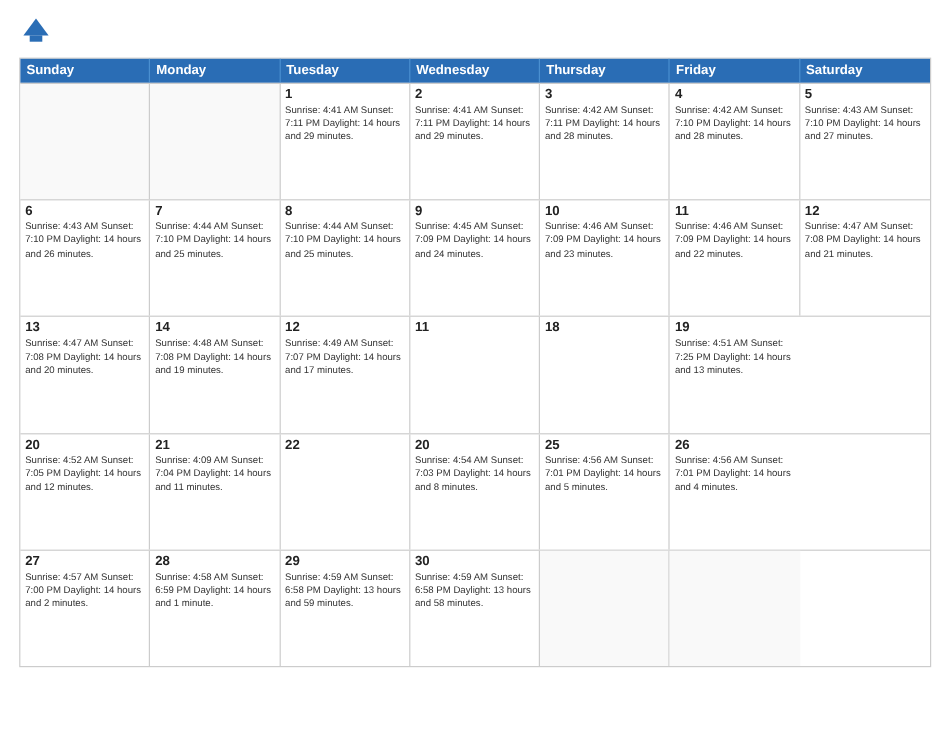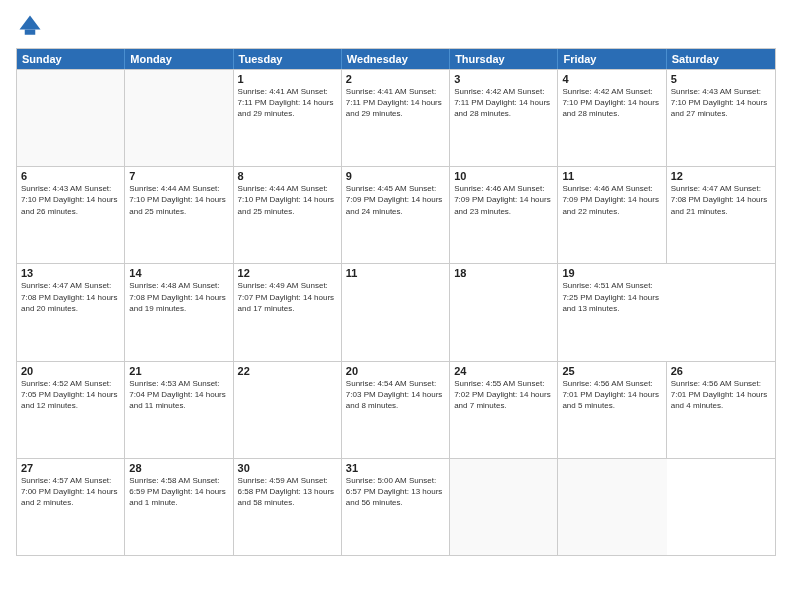--- a/index.html
+++ b/index.html
@@ -259,40 +259,34 @@
         </div>
         <div class="cal-row">
           <div class="cal-cell">
             <span class="day-num">20</span>
             <div class="day-info">Sunrise: 4:52 AM
 Sunset: 7:05 PM
 Daylight: 14 hours and 12 minutes.</div>
           </div>
           <div class="cal-cell">
             <span class="day-num">21</span>
-            <div class="day-info">Sunrise: 4:53 AM
+            <div class="day-info">Sunrise: 4:09 AM
 Sunset: 7:04 PM
 Daylight: 14 hours and 11 minutes.</div>
           </div>
           <div class="cal-cell">
             <span class="day-num">22</span>
           </div>
           <div class="cal-cell">
             <span class="day-num">20</span>
             <div class="day-info">Sunrise: 4:54 AM
 Sunset: 7:03 PM
 Daylight: 14 hours and 8 minutes.</div>
           </div>
           <div class="cal-cell">
-            <span class="day-num">24</span>
-            <div class="day-info">Sunrise: 4:55 AM
-Sunset: 7:02 PM
-Daylight: 14 hours and 7 minutes.</div>
-          </div>
-          <div class="cal-cell">
             <span class="day-num">25</span>
             <div class="day-info">Sunrise: 4:56 AM
 Sunset: 7:01 PM
 Daylight: 14 hours and 5 minutes.</div>
           </div>
           <div class="cal-cell">
             <span class="day-num">26</span>
             <div class="day-info">Sunrise: 4:56 AM
 Sunset: 7:01 PM
 Daylight: 14 hours and 4 minutes.</div>
@@ -305,29 +299,29 @@
 Sunset: 7:00 PM
 Daylight: 14 hours and 2 minutes.</div>
           </div>
           <div class="cal-cell">
             <span class="day-num">28</span>
             <div class="day-info">Sunrise: 4:58 AM
 Sunset: 6:59 PM
 Daylight: 14 hours and 1 minute.</div>
           </div>
           <div class="cal-cell">
+            <span class="day-num">29</span>
+            <div class="day-info">Sunrise: 4:59 AM
+Sunset: 6:58 PM
+Daylight: 13 hours and 59 minutes.</div>
+          </div>
+          <div class="cal-cell">
             <span class="day-num">30</span>
             <div class="day-info">Sunrise: 4:59 AM
 Sunset: 6:58 PM
 Daylight: 13 hours and 58 minutes.</div>
-          </div>
-          <div class="cal-cell">
-            <span class="day-num">31</span>
-            <div class="day-info">Sunrise: 5:00 AM
-Sunset: 6:57 PM
-Daylight: 13 hours and 56 minutes.</div>
           </div>
           <div class="cal-cell empty"></div>
           <div class="cal-cell empty"></div>
         </div>
       </div>
   </div>
 </div>
 
 </body></html>

